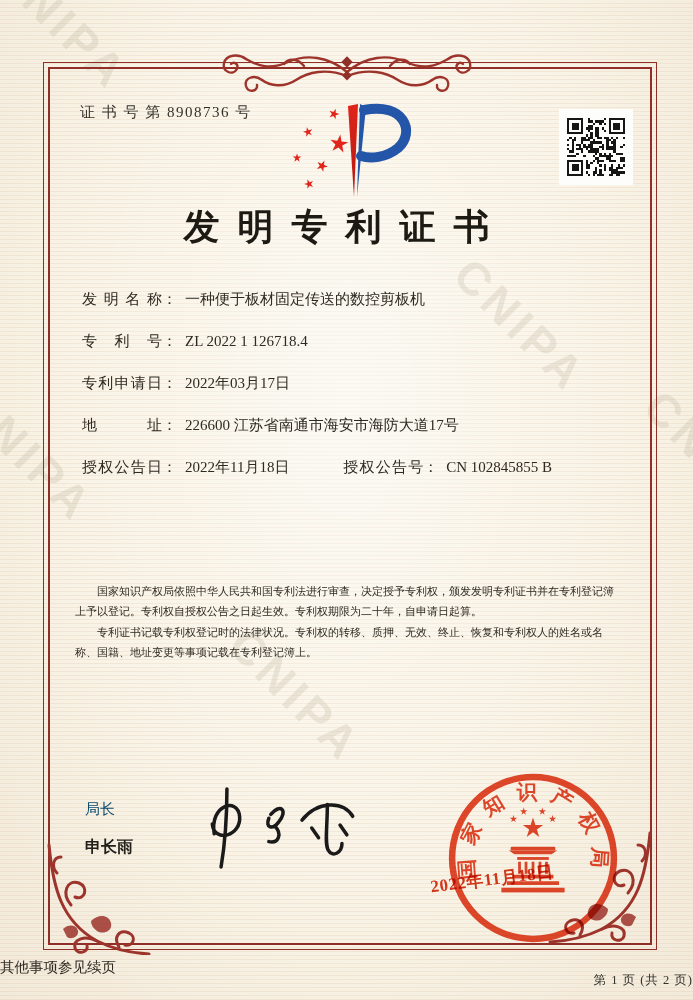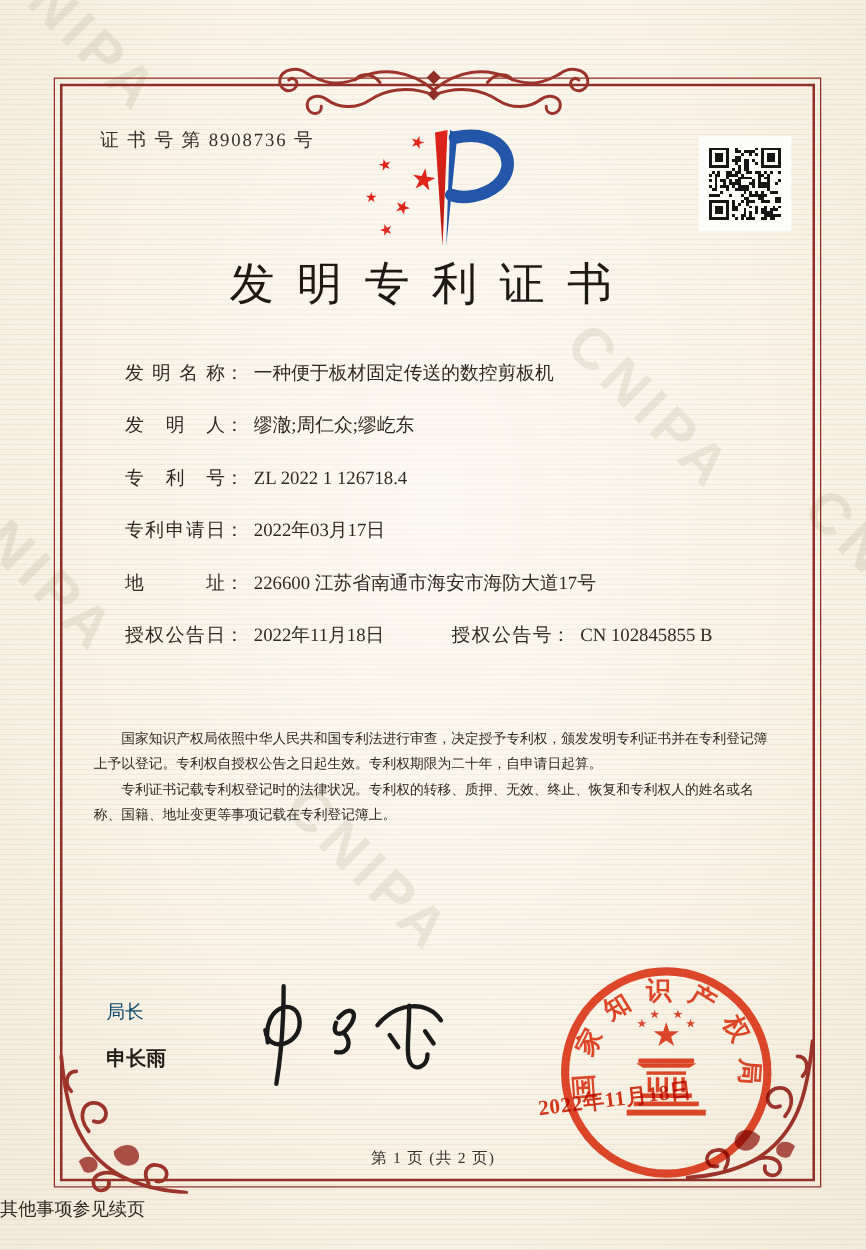--- a/index.html
+++ b/index.html
@@ -28,39 +28,39 @@
   .frame-inner{position:absolute;left:48px;top:67px;width:600px;height:874px;border:2.5px solid #8f2f28;z-index:2;}
   .top-ornament{position:absolute;left:208px;top:46px;z-index:3;}
   .corner{position:absolute;z-index:3;}
   .corner.bl{left:41px;top:843px;}
   .corner.br{left:516px;top:828px;transform:scaleX(-1);}
   .cert-no{position:absolute;left:80px;top:103px;font-size:15px;letter-spacing:1.5px;color:#33302a;z-index:4;}
   .logo{position:absolute;left:278px;top:100px;z-index:4;}
   .qr-box{position:absolute;left:559px;top:109px;width:74px;height:76px;background:#fdfdfb;display:flex;align-items:center;justify-content:center;z-index:4;}
   .title{
     position:absolute;left:0;top:203px;width:673px;margin:0;text-align:center;
-    font-size:36px;font-weight:400;color:#1d1a14;letter-spacing:18px;padding-left:18px;box-sizing:border-box;z-index:4;
+    font-size:36px;font-weight:700;color:#1d1a14;letter-spacing:18px;padding-left:18px;box-sizing:border-box;z-index:4;
   }
   .fields{position:absolute;left:82px;top:288px;width:545px;font-size:15px;z-index:4;color:#2e2a22;}
-  .frow{height:23px;line-height:23px;margin-bottom:19px;white-space:nowrap;margin-left:18px;}
+  .frow{height:23px;line-height:23px;margin-bottom:19px;white-space:nowrap;}
   .flabel{display:inline-block;width:80px;text-align:justify;text-align-last:justify;vertical-align:top;}
   .fcolon{margin-right:8px;}
   .grant2{margin-left:50px;}
   .paras{position:absolute;left:75px;top:581px;width:546px;z-index:4;}
   .paras p{margin:0;text-indent:2em;font-size:11px;line-height:1.85;color:#2e2a22;}
   .director-label{position:absolute;left:85px;top:800px;font-family:"Liberation Sans","DejaVu Sans",sans-serif;font-size:15px;font-weight:500;color:#0c4a6e;z-index:4;}
   .director-name{position:absolute;left:85px;top:837px;font-family:"Liberation Sans","DejaVu Sans",sans-serif;font-size:16px;font-weight:700;color:#22201b;z-index:4;text-align:right;}
   .signature{position:absolute;left:185px;top:778px;z-index:5;}
   .seal{position:absolute;left:440px;top:765px;z-index:6;mix-blend-mode:multiply;opacity:0.93;}
   .seal-date{
     position:absolute;left:430px;top:864px;width:185px;z-index:7;
     color:#d8391c;font-size:17px;font-weight:700;transform:rotate(-7deg);
     white-space:nowrap;mix-blend-mode:multiply;letter-spacing:0.5px;
   }
-  .page-num{position:absolute;left:0;top:918px;width:693px;text-align:center;font-size:12.5px;letter-spacing:1px;color:#33302a;z-index:4;}
+  .page-num{position:absolute;left:0;top:972px;width:693px;text-align:right;font-size:12.5px;letter-spacing:1px;color:#33302a;z-index:4;}
   .continuation{position:absolute;left:0;top:958px;width:693px;font-size:14.5px;color:#2e2a22;z-index:4;}
 </style>
 </head>
 <body>
 
 <div class="page">
 
   <div class="wm" style="left:-20px;top:-4px;">CNIPA</div>
   <div class="wm" style="left:438px;top:298px;">CNIPA</div>
   <div class="wm" style="left:-55px;top:428px;">CNIPA</div>
@@ -348,23 +348,20 @@
       </svg>
   </div>
 
   <h1 class="title">发明专利证书</h1>
 
   <div class="fields">
     <div class="frow">
       <span class="flabel">发明名称</span><span class="fcolon">：</span><span>一种便于板材固定传送的数控剪板机</span>
     </div>
     <div class="frow">
-      <span class="flabel">发明人</span><span class="fcolon">：</span><span>缪澈;周仁众;缪屹东</span>
-    </div>
-    <div class="frow">
       <span class="flabel">专利号</span><span class="fcolon">：</span><span>ZL 2022 1 126718.4</span>
     </div>
     <div class="frow">
       <span class="flabel">专利申请日</span><span class="fcolon">：</span><span>2022年03月17日</span>
     </div>
     <div class="frow">
       <span class="flabel">地址</span><span class="fcolon">：</span><span>226600 江苏省南通市海安市海防大道17号</span>
     </div>
     <div class="frow">
       <span>

